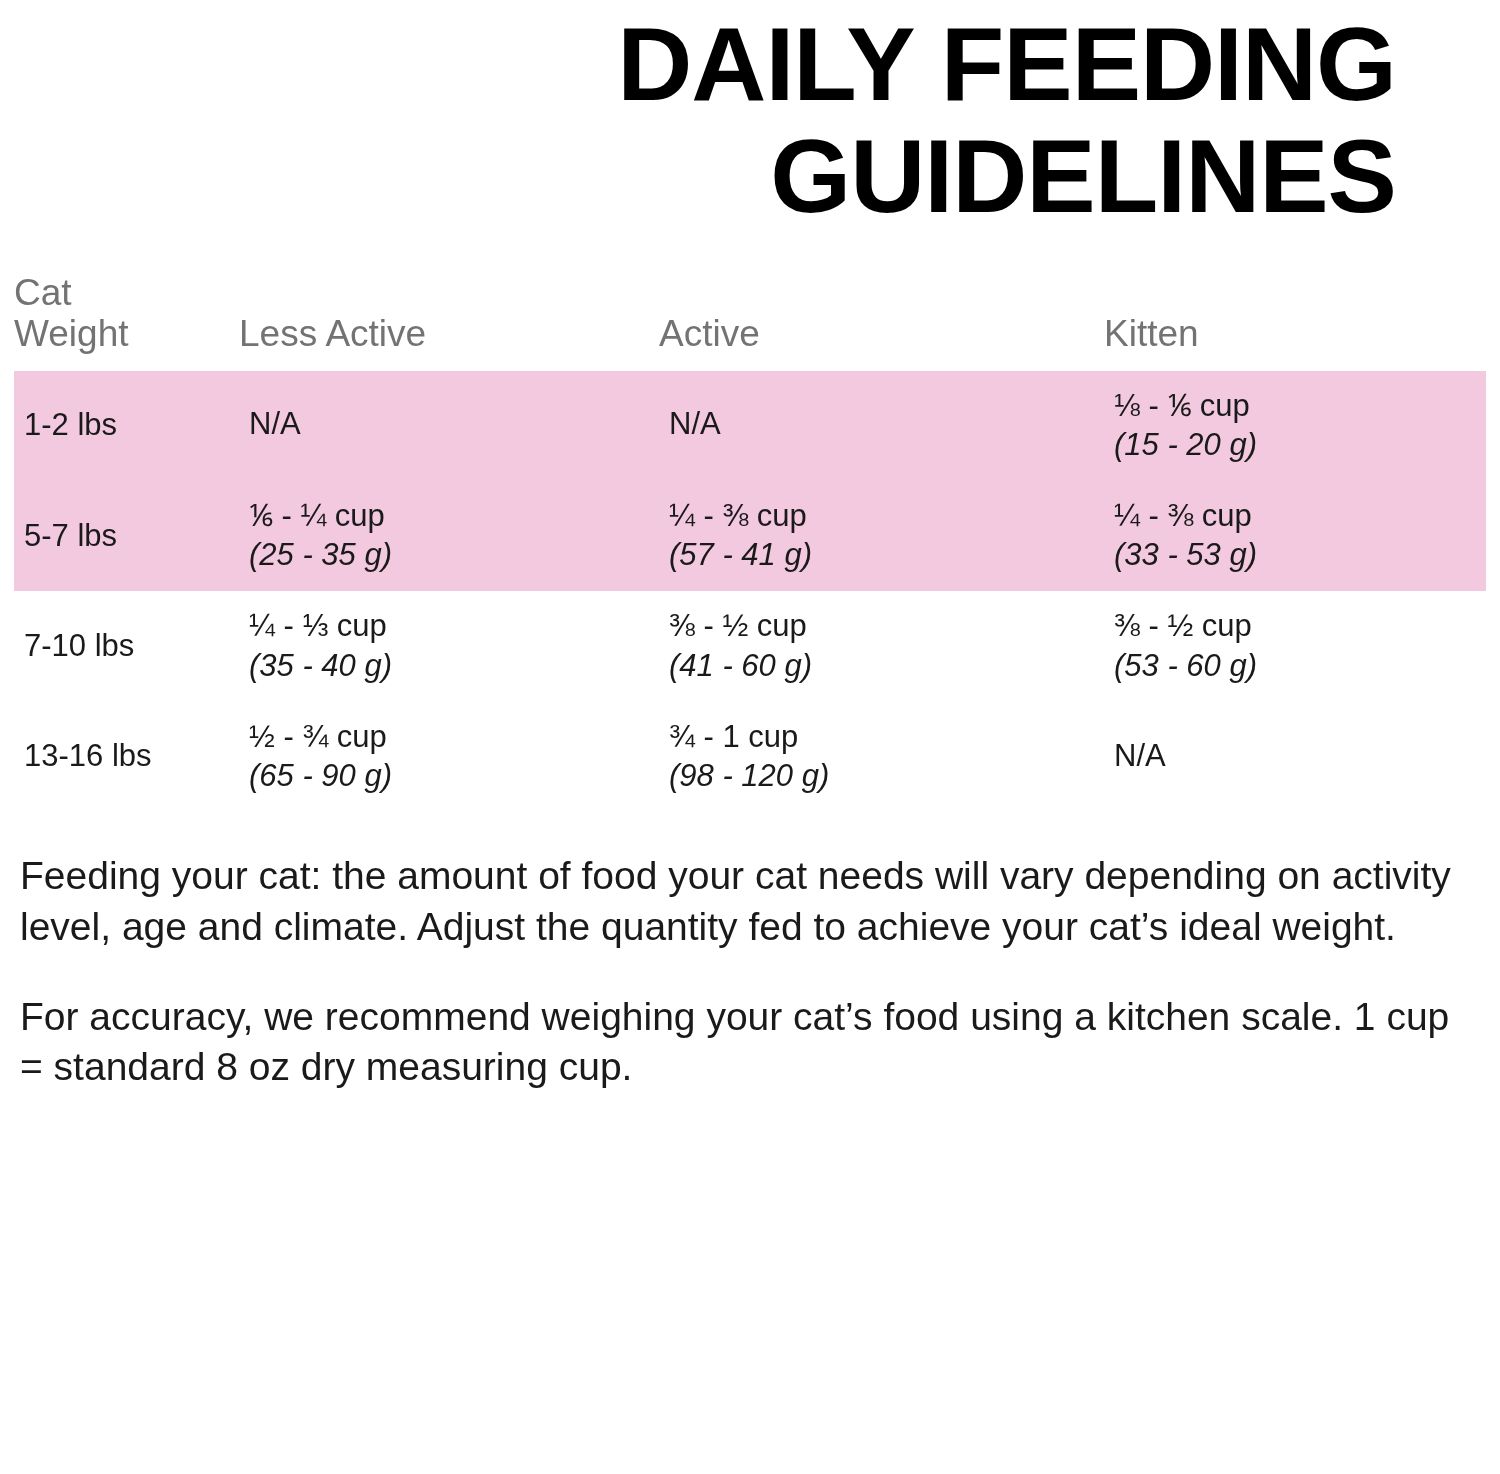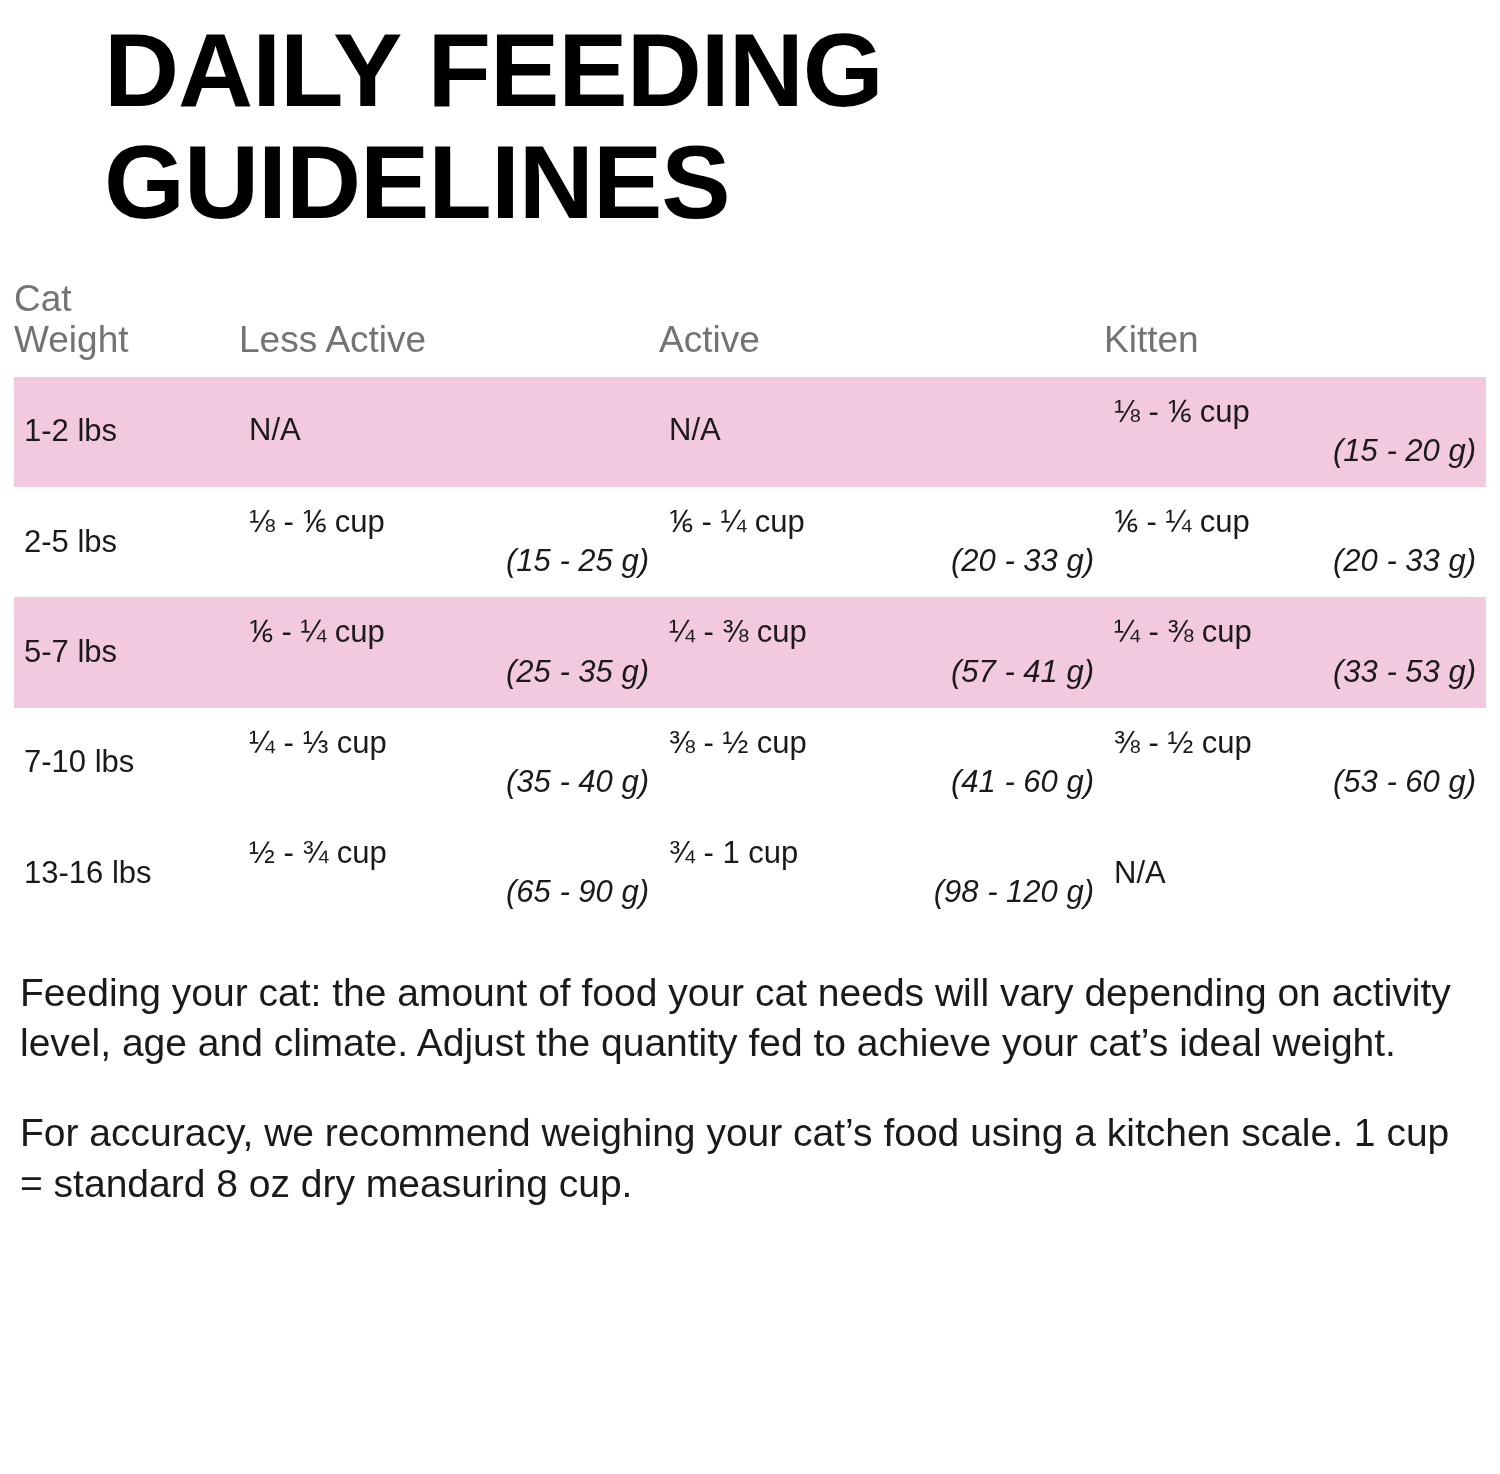--- a/index.html
+++ b/index.html
@@ -21,23 +21,23 @@
     box-sizing: border-box;
     padding: 0 14px;
   }
 
   
   .title {
     font-size: 104px;
     line-height: 0.98;
     font-weight: 800;
     letter-spacing: -1px;
-    text-align: left;
+    text-align: right;
     color: #000000;
-    padding: 20px 90px 0 90px;
+    padding: 14px 90px 0 90px;
     box-sizing: border-box;
     text-transform: uppercase;
     font-stretch: condensed;
   }
   .title .line1 { display: block; }
   .title .line2 { display: block; margin-top: 10px; }
 
   
   table.feeding {
     width: 100%;
@@ -79,21 +79,20 @@
   td.weight-cell { font-size: 31px; }
   .amt {
     display: block;
     white-space: nowrap;
   }
   .grams {
     display: block;
     font-style: italic;
     white-space: nowrap;
     margin-top: 2px;
-    text-align: right;
   }
   .na {
     display: block;
   }
 
   
   .preg-row td {
     background: #f3c9e0;
     font-size: 34px;
     padding: 30px 10px 32px 10px;
@@ -150,35 +149,20 @@
         <td>
           <span class="amt">N/A</span>
           <span class="grams"></span>
         </td>
         <td>
           <span class="amt">⅛ - ⅙ cup</span>
           <span class="grams">(15 - 20 g)</span>
         </td>
       </tr>
 
-      <tr class="plain">
-        <td class="weight-cell">2-5 lbs</td>
-        <td>
-          <span class="amt">⅛ - ⅙ cup</span>
-          <span class="grams">(15 - 25 g)</span>
-        </td>
-        <td>
-          <span class="amt">⅙ - ¼ cup</span>
-          <span class="grams">(20 - 33 g)</span>
-        </td>
-        <td>
-          <span class="amt">⅙ - ¼ cup</span>
-          <span class="grams">(20 - 33 g)</span>
-        </td>
-      </tr>
 
       <tr class="shaded">
         <td class="weight-cell">5-7 lbs</td>
         <td>
           <span class="amt">⅙ - ¼ cup</span>
           <span class="grams">(25 - 35 g)</span>
         </td>
         <td>
           <span class="amt">¼ - ⅜ cup</span>
           <span class="grams">(57 - 41 g)</span>

